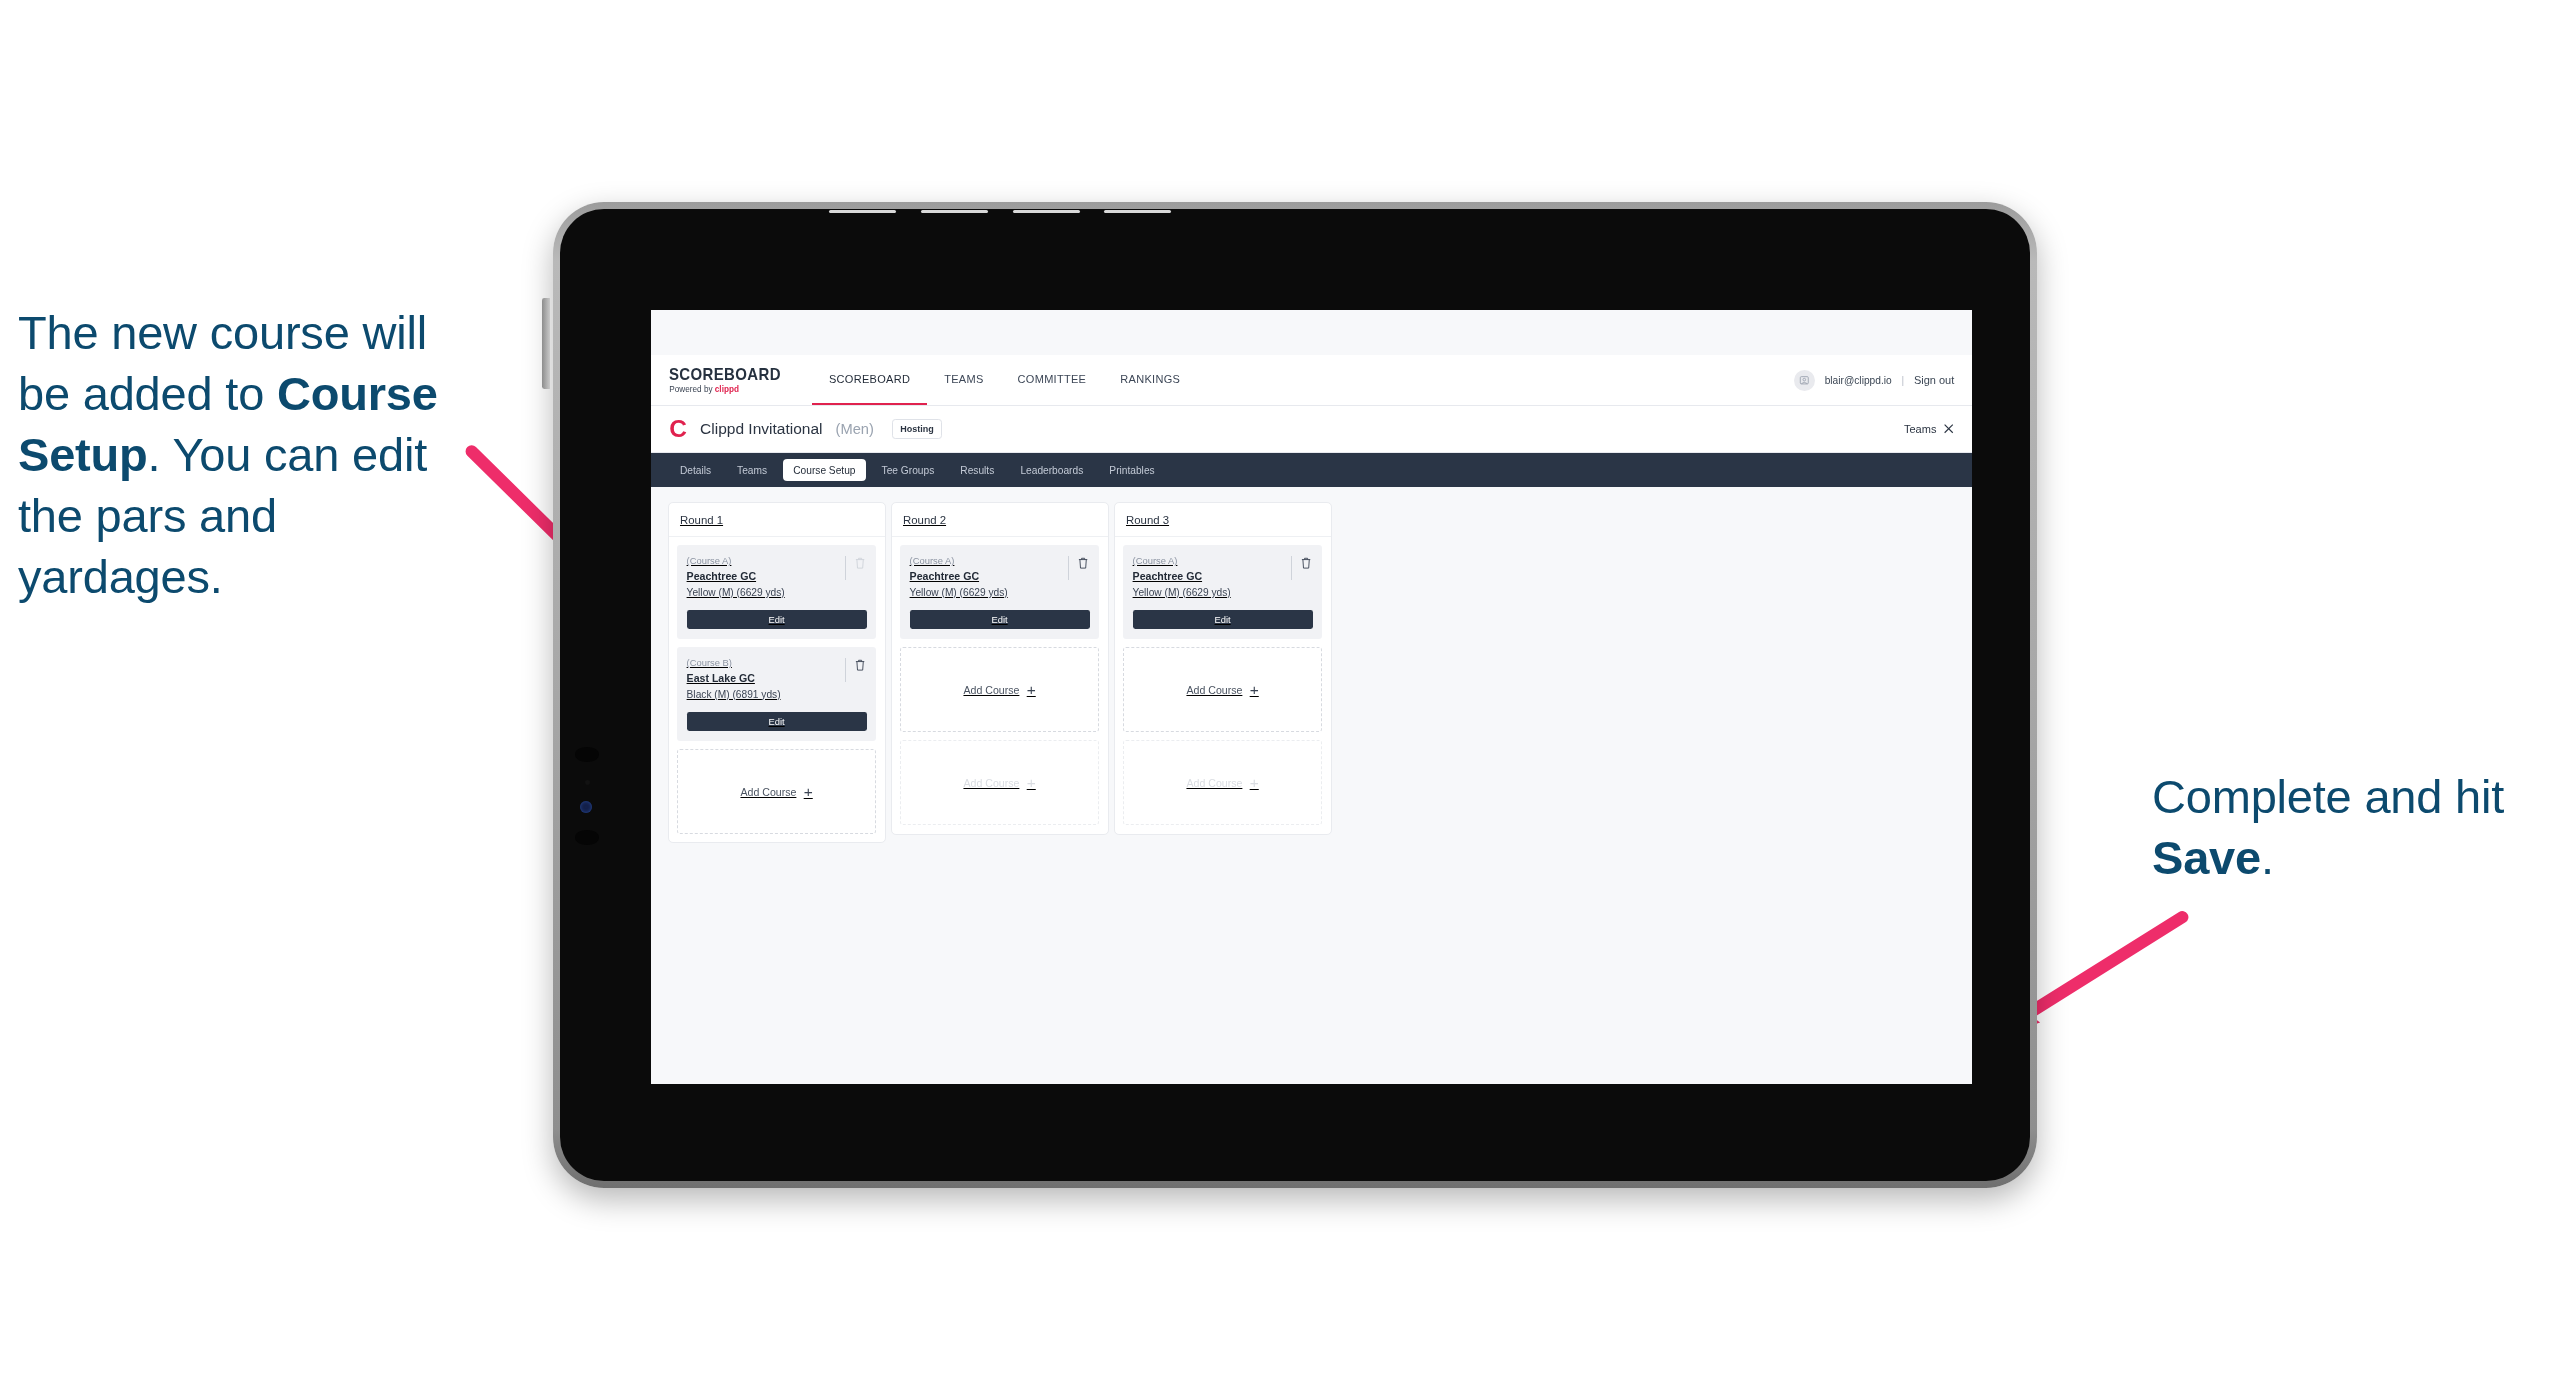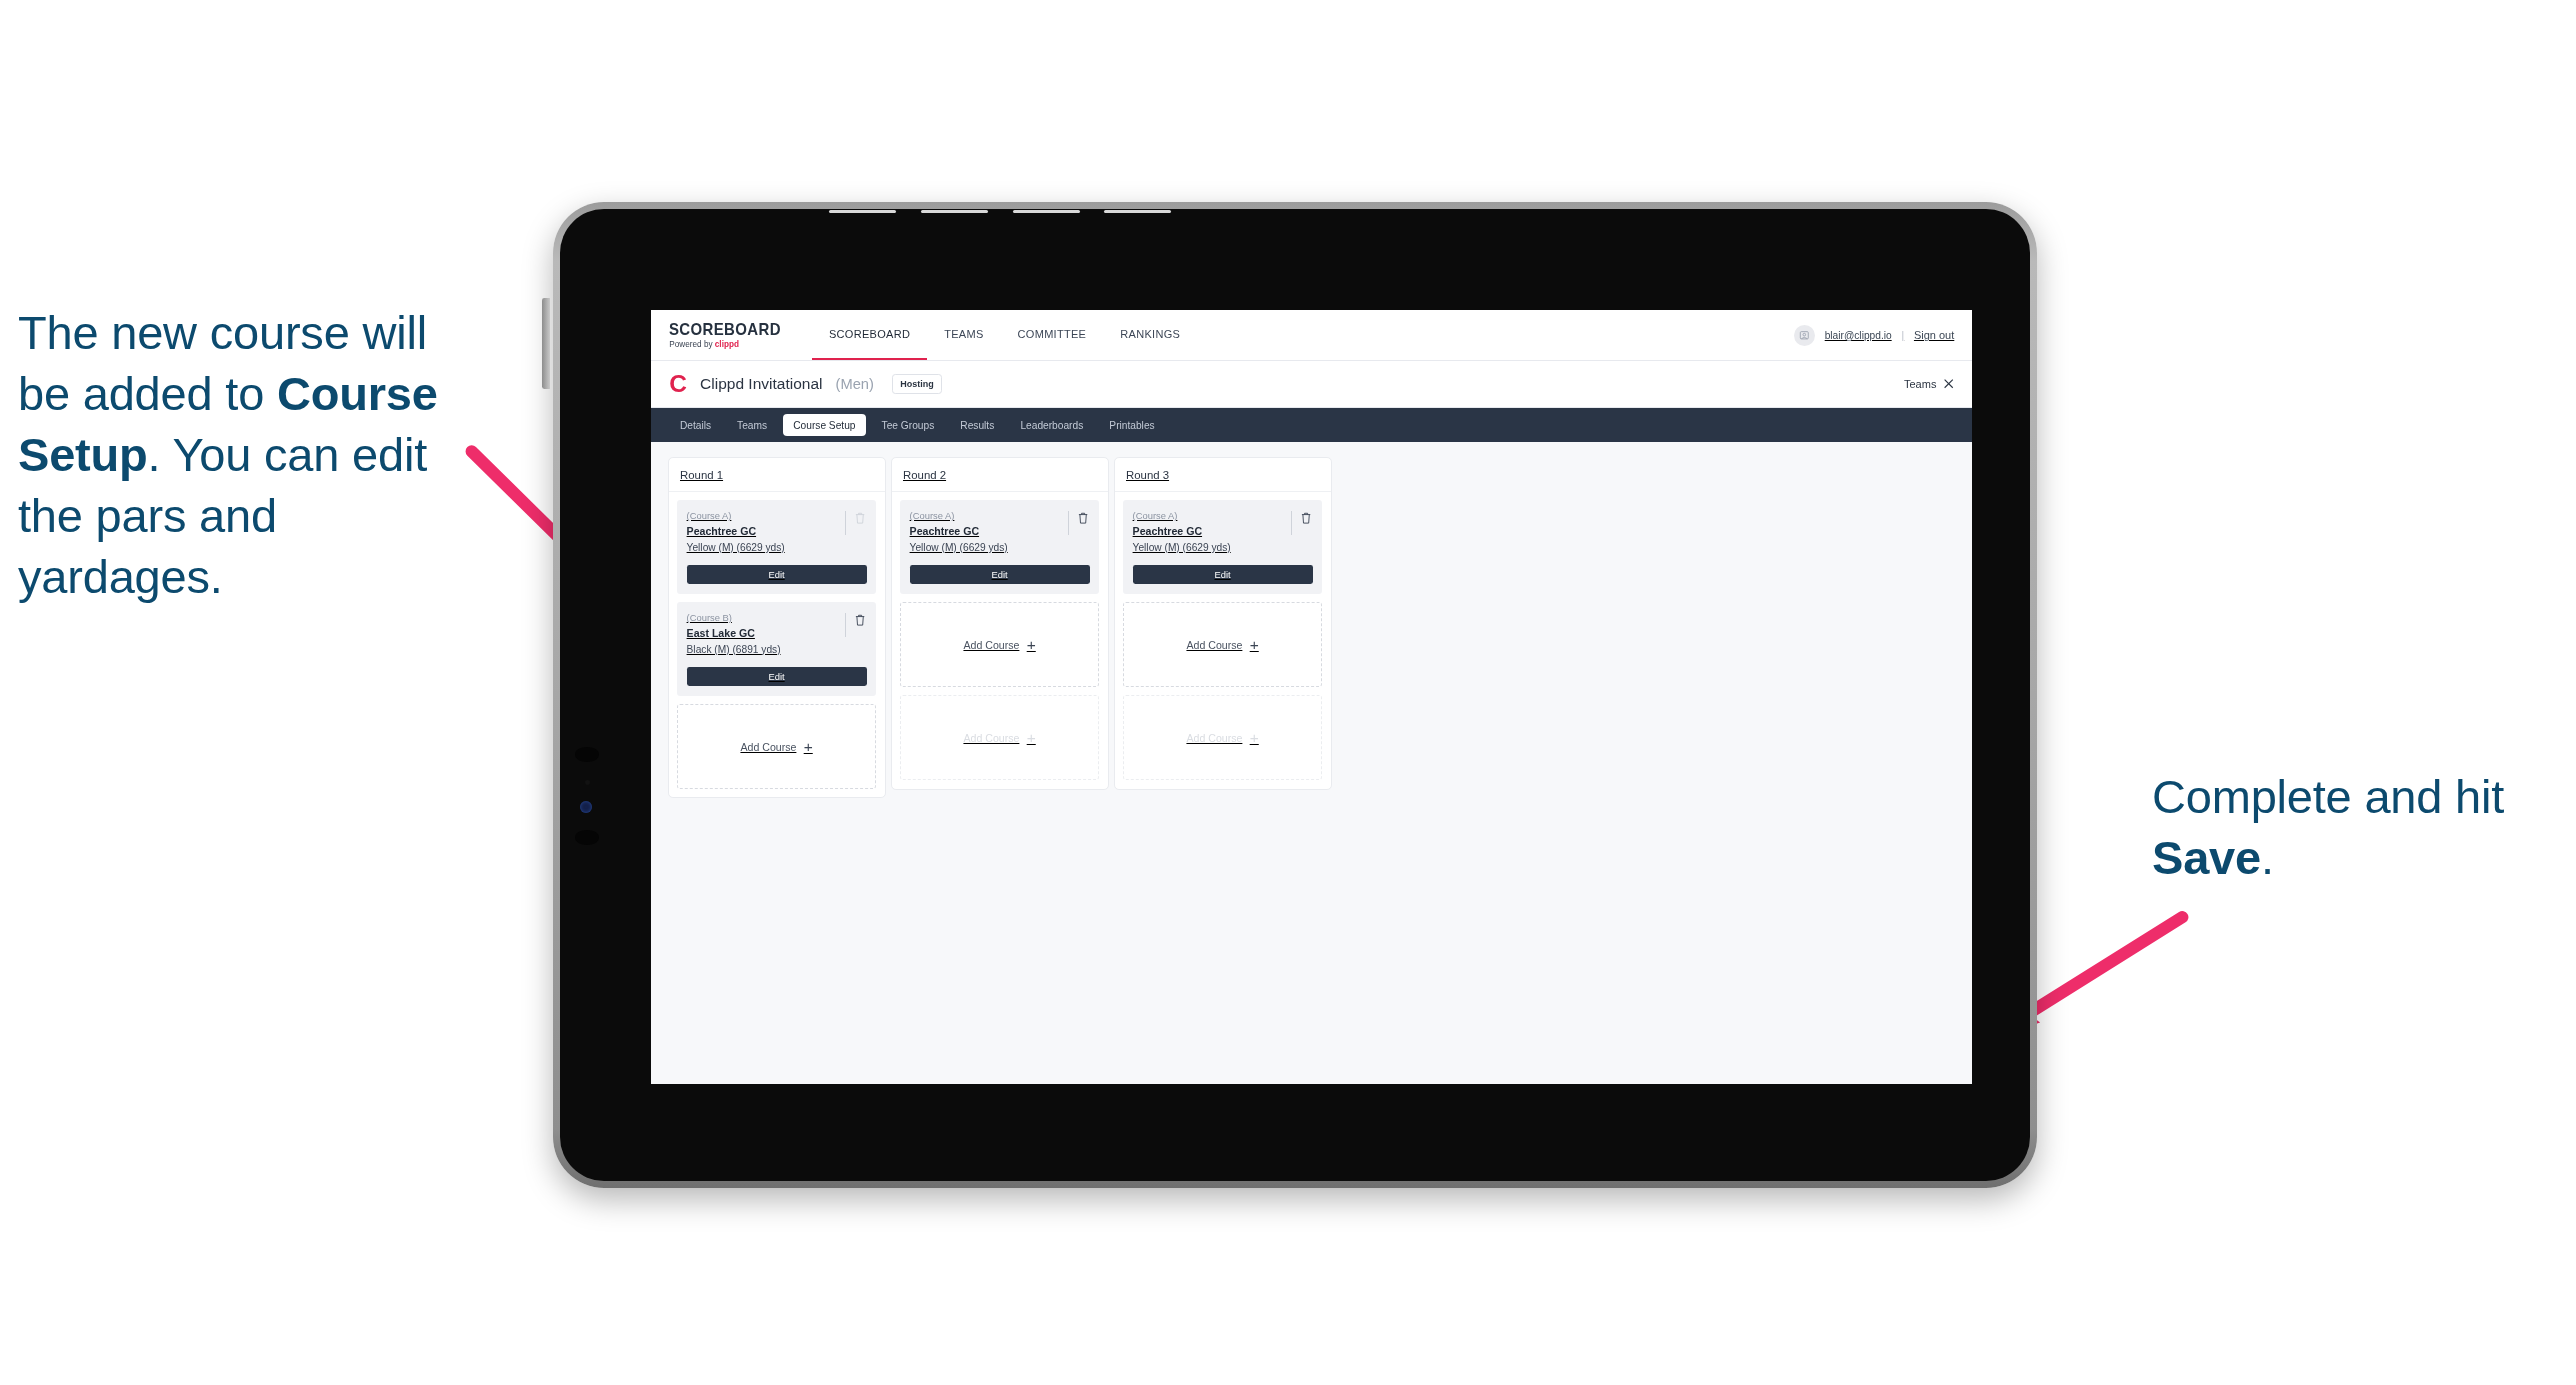--- a/index.html
+++ b/index.html
@@ -73,41 +73,42 @@
     overflow: hidden;
     display: flex; flex-direction: column;
   }
 
   
   #topnav {
     height: 51px; background:#ffffff;
     display:flex; align-items: stretch;
     border-bottom: 0.8px solid #e7e9ee;
     flex: none;
+    margin-top: 45px;
   }
   #brand {
     display:flex; flex-direction:column; justify-content:center;
     padding: 0 21px 0 18px; flex:none;
   }
   #brand-title {
     font-family: "Liberation Sans", sans-serif;
     font-weight: 700; font-size: 16.3px; letter-spacing: 0.4px;
     color: #26313f; line-height: 1; transform: scaleX(0.92); transform-origin: left;
   }
   #brand-sub { font-size: 8.2px; color:#3a4352; margin-top:2.4px; white-space:nowrap; }
   #brand-sub .pink { color:#e0224e; font-weight:700; }
 
   .navlink {
     display:flex; align-items:center; padding: 0 17px;
     font-size: 11px; color:#3c4656; letter-spacing:0.3px;
     border-bottom: 2.4px solid transparent; cursor:pointer; white-space:nowrap;
   }
   .navlink.active { border-bottom-color:#e0224e; color:#1f2835; }
   #topnav-spacer { flex:1; }
-  #topnav-right { display:flex; align-items:center; gap:9.8px; padding-right:18px; flex:none;text-decoration:underline; }
+  #topnav-right { display:flex; align-items:center; gap:9.8px; padding-right:18px; flex:none; }
   #avatar {
     width: 21px; height:21px; border-radius:50%; background:#e9eaee;
     display:flex; align-items:center; justify-content:center; color:#9aa1ad;
   }
   #user-email { font-size: 10.2px; color:#3b4654; }
   .sep { color:#b9bec7; font-size:10.2px; }
   #signout { font-size: 11px; color:#3b4654; cursor:pointer; }
 
   
   #tbar {

